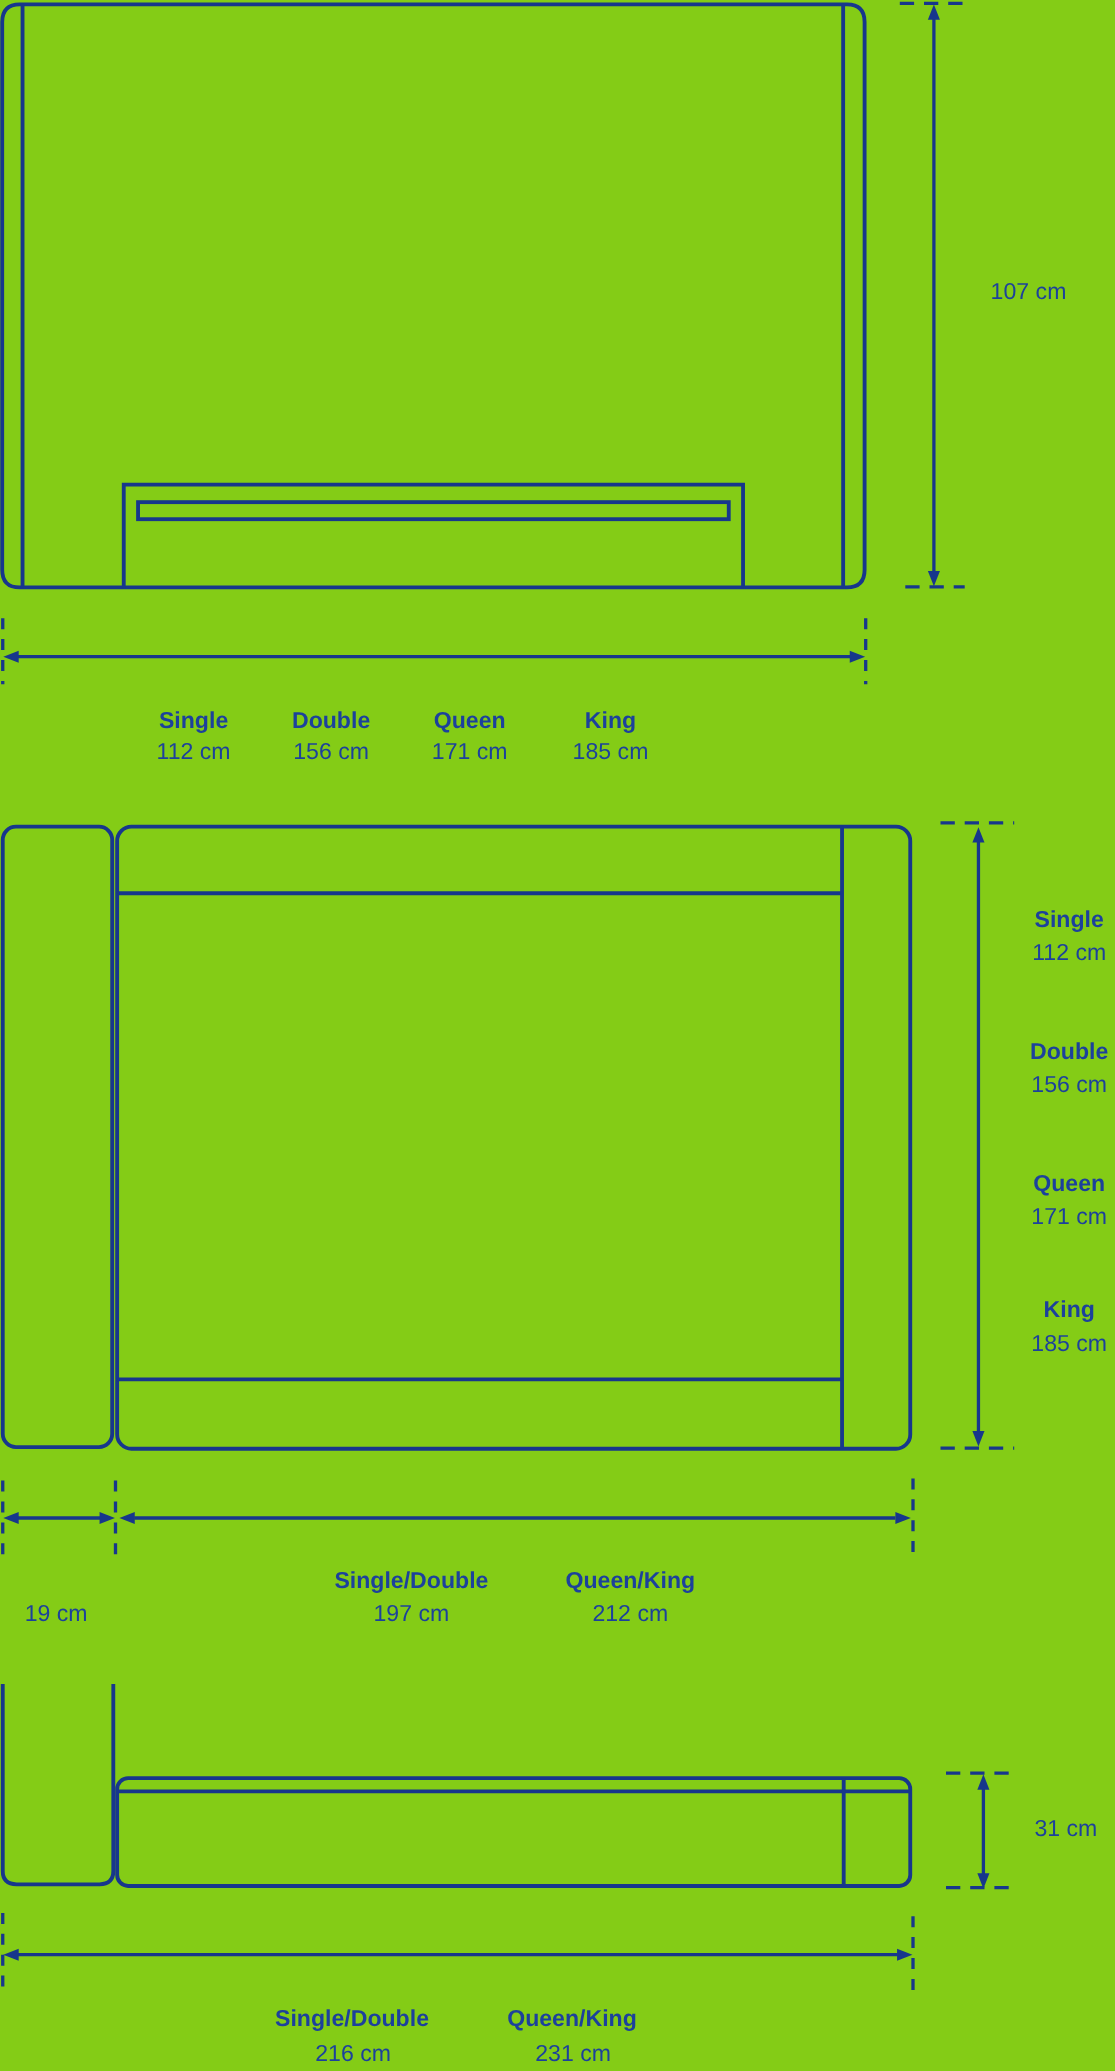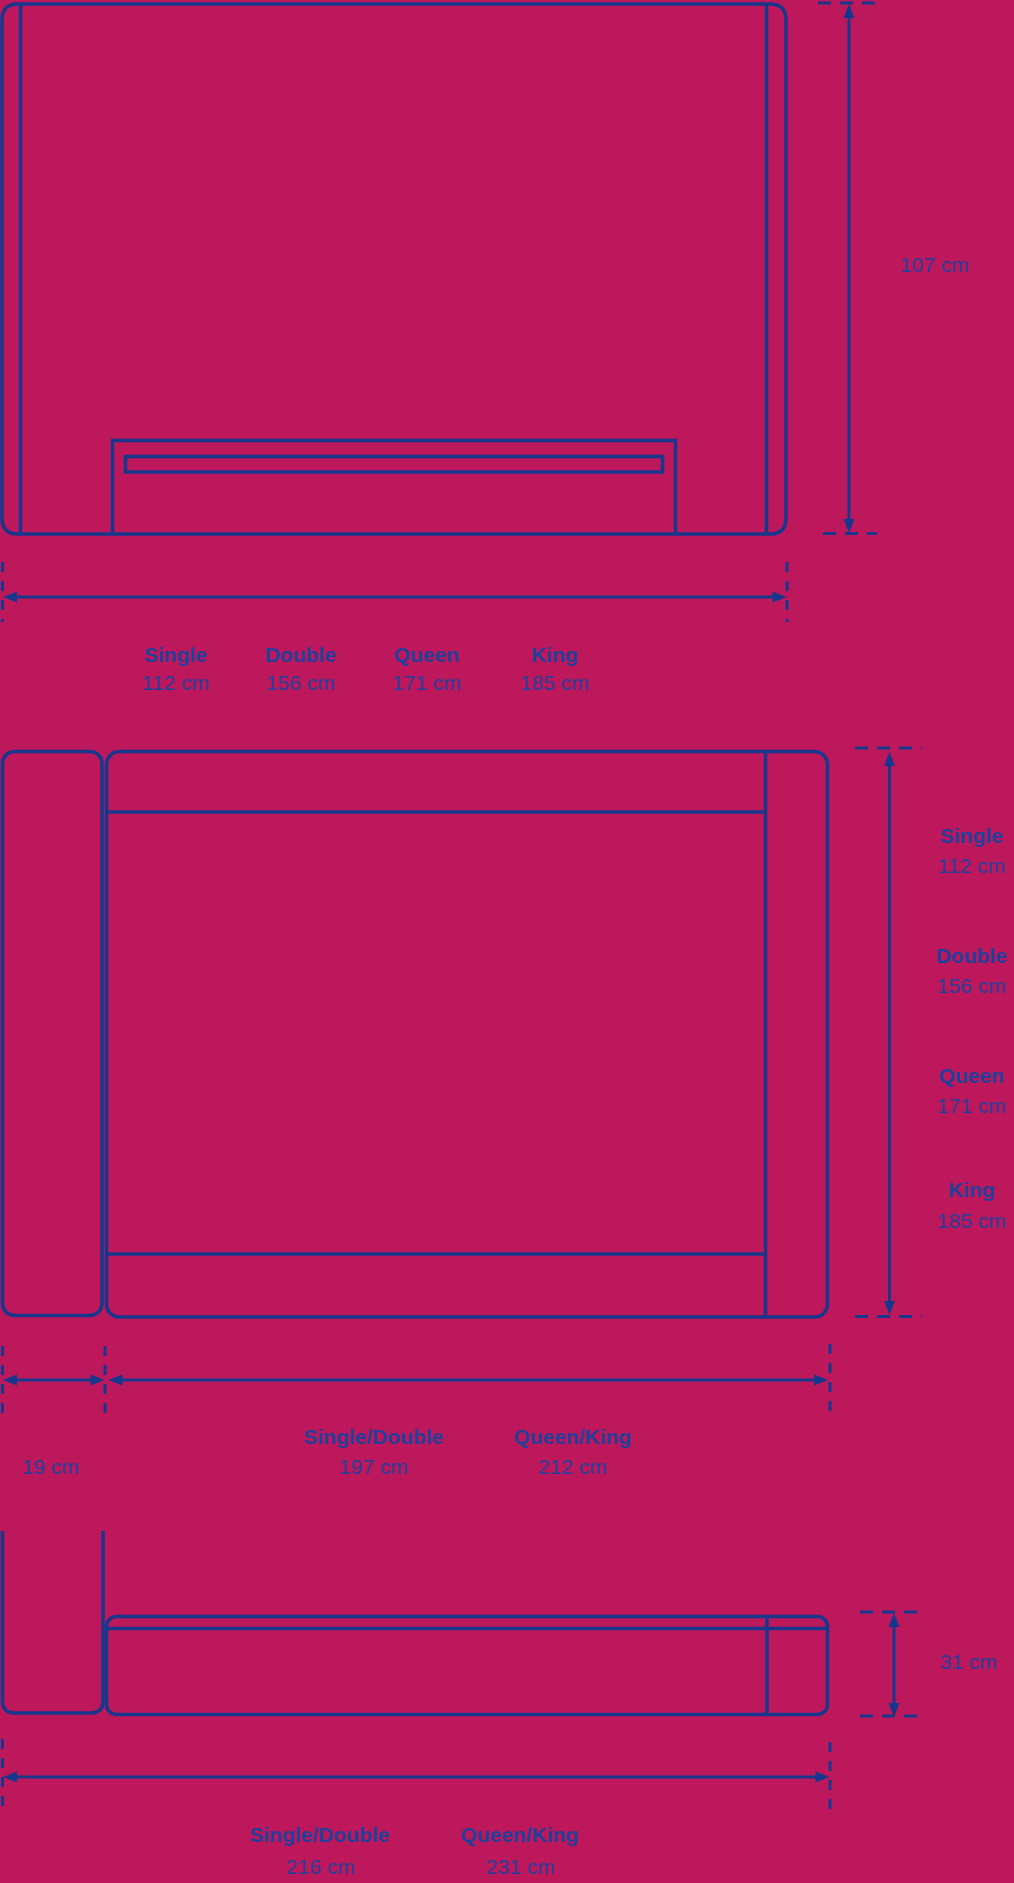--- a/index.html
+++ b/index.html
@@ -1,16 +1,16 @@
 <!DOCTYPE html>
 <html><head>
 <meta charset="utf-8">
 <style>
   html,body{margin:0;padding:0;background:#ffffff;}
-  .canvas{width:1014px;height:1883px;position:relative;background:#be185d;}
+  .canvas{width:1014px;height:1883px;position:relative;background:#84cc16;}
   svg{display:block;}
   text{
     font-family:"Liberation Sans","DejaVu Sans",sans-serif;
     font-size:21px;
     fill:#1C419C;
   }
   text.bold{font-weight:bold;}
   .draw{stroke:#17378C;stroke-width:3.5;fill:none;}
   .dim{stroke:#17378C;stroke-width:3;fill:none;}
   .dash-h{stroke:#17378C;stroke-width:3;fill:none;stroke-dasharray:13 9;}

